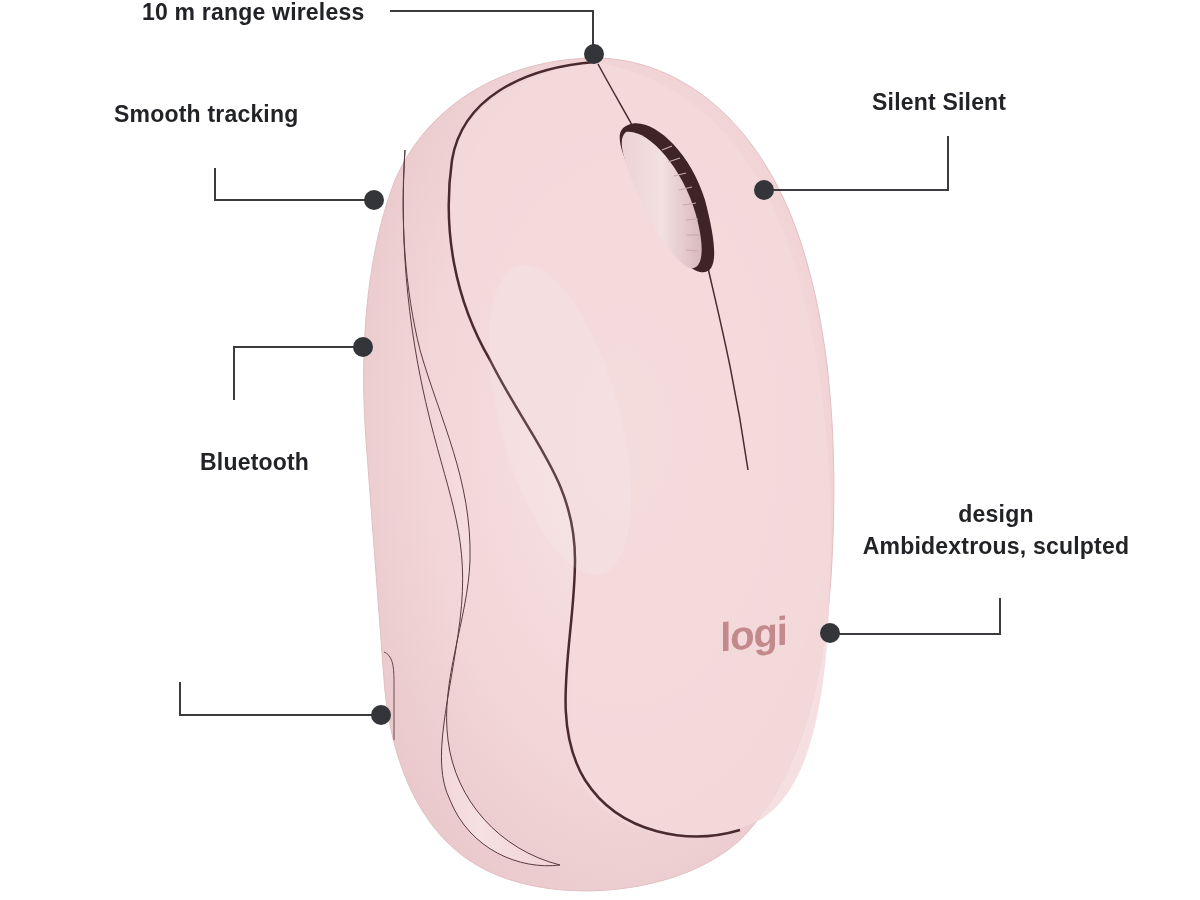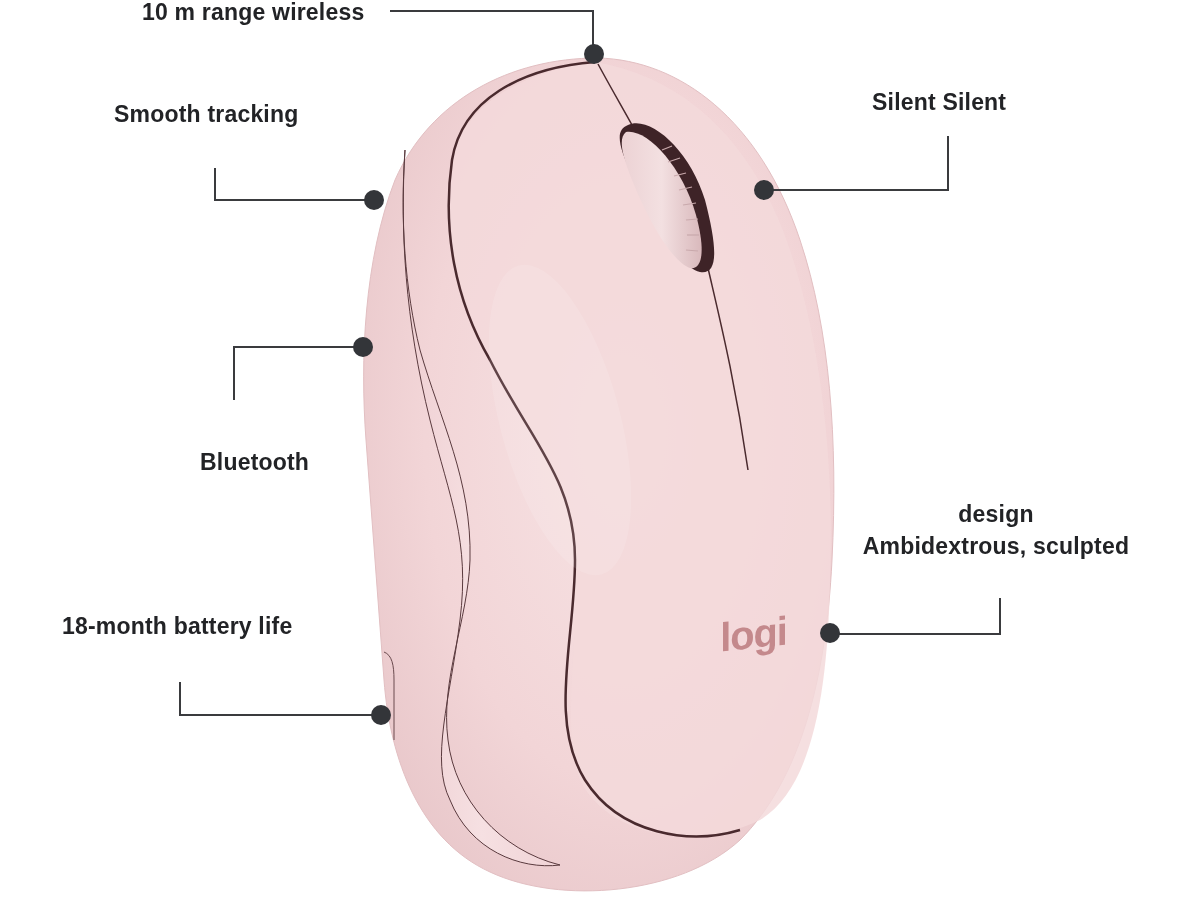--- a/index.html
+++ b/index.html
@@ -138,18 +138,17 @@
   <div class="dot" style="left:363px; top:347px;"></div>
 
   <div class="label center" style="left:852px; top:498px; width:288px;">
     <div>design</div>
     <div>Ambidextrous, sculpted</div>
   </div>
   <div class="vline" style="left:999px; top:598px; height:37px;"></div>
   <div class="hline" style="left:830px; top:633px; width:171px;"></div>
   <div class="dot" style="left:830px; top:633px;"></div>
 
-  <div class="label" style="left:62px; top:610px;">18-month battery life</div>
   <div class="vline" style="left:179px; top:682px; height:34px;"></div>
   <div class="hline" style="left:179px; top:714px; width:202px;"></div>
   <div class="dot" style="left:381px; top:715px;"></div>
 
 </div>
 
 </body></html>

